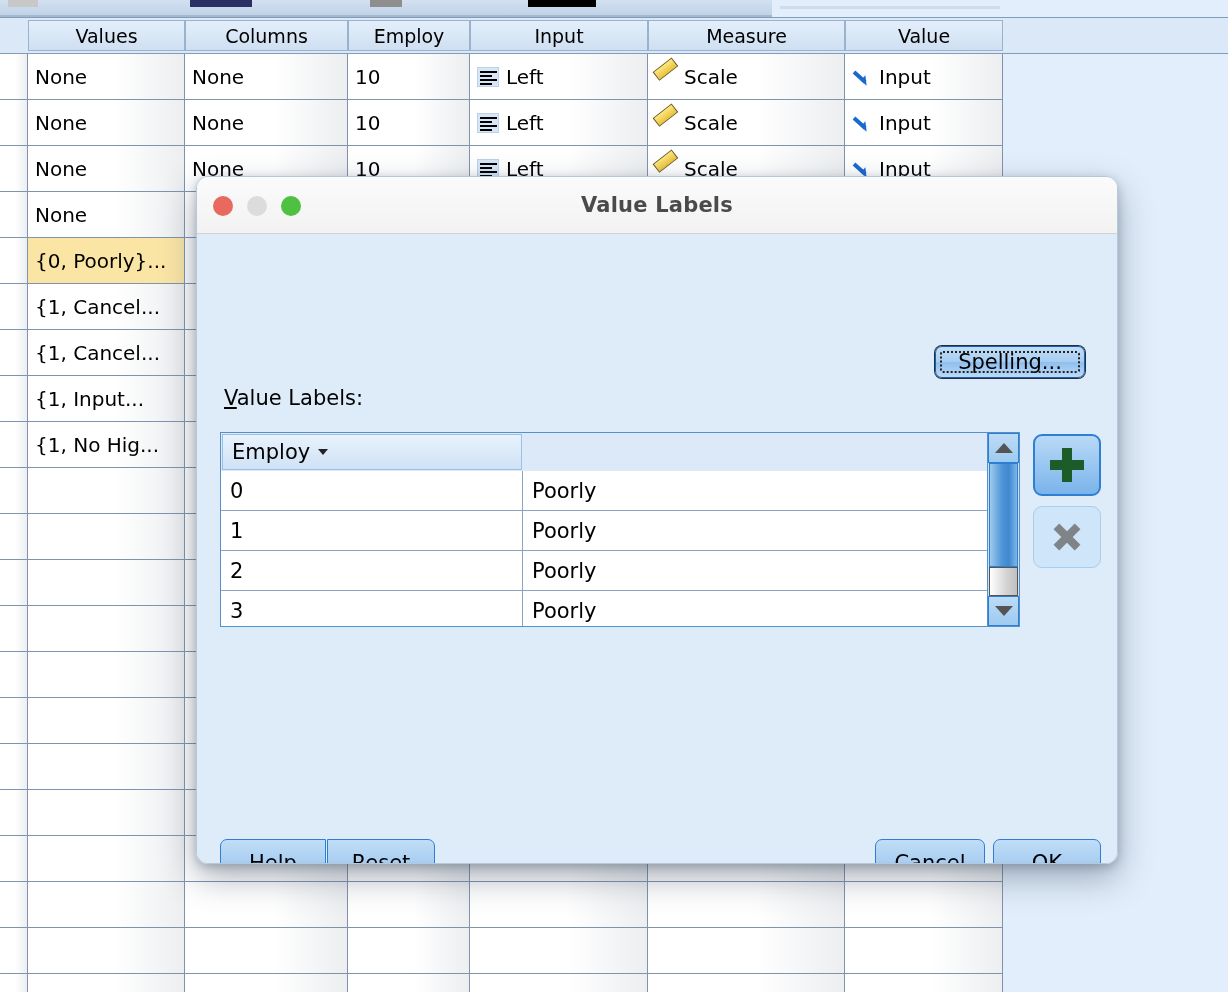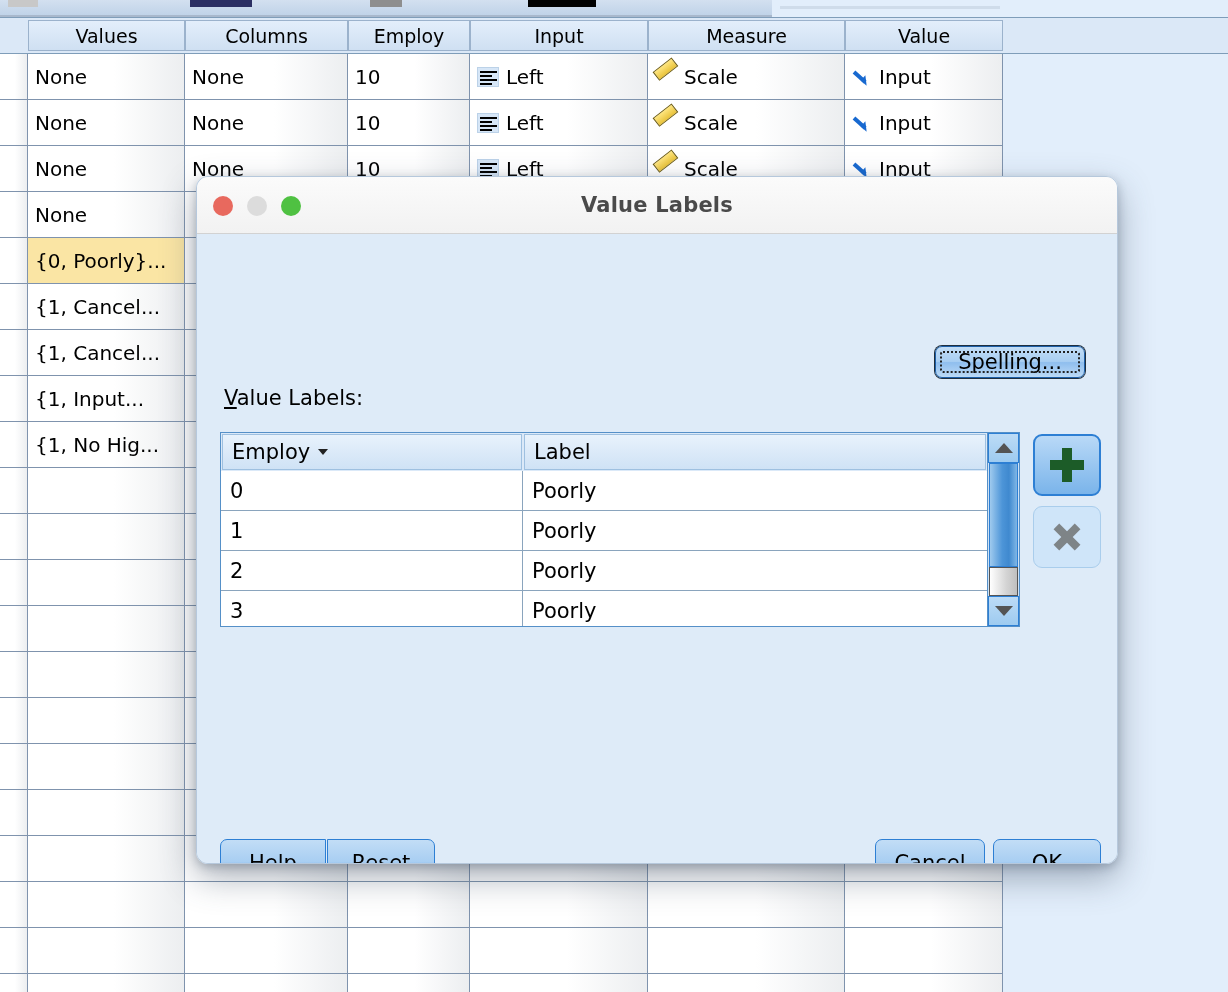--- a/index.html
+++ b/index.html
@@ -599,23 +599,20 @@
         <u>V</u><span id="section-label-rest">alue Labels:</span>
       </div>
 
       <div class="listbox">
         <div class="lb-main">
           <div class="lb-header">
             <div class="lbh col-value">
               <span>Employ</span>
               <span class="sort-caret"></span>
             </div>
-            <div class="lbh col-label">
-              <span>Label</span>
-            </div>
           </div>
           <div class="lb-rows" id="listbox-rows">
               <div class="lb-row">
                 <div class="lb-cell-value">
                   <span>0</span>
                 </div>
                 <div class="lb-cell-label">
                   <span>Poorly</span>
                 </div>
               </div>

